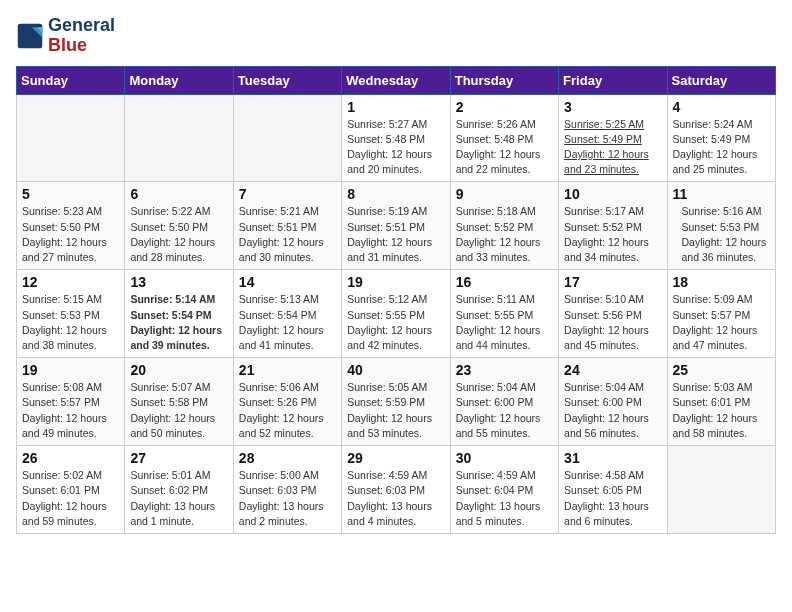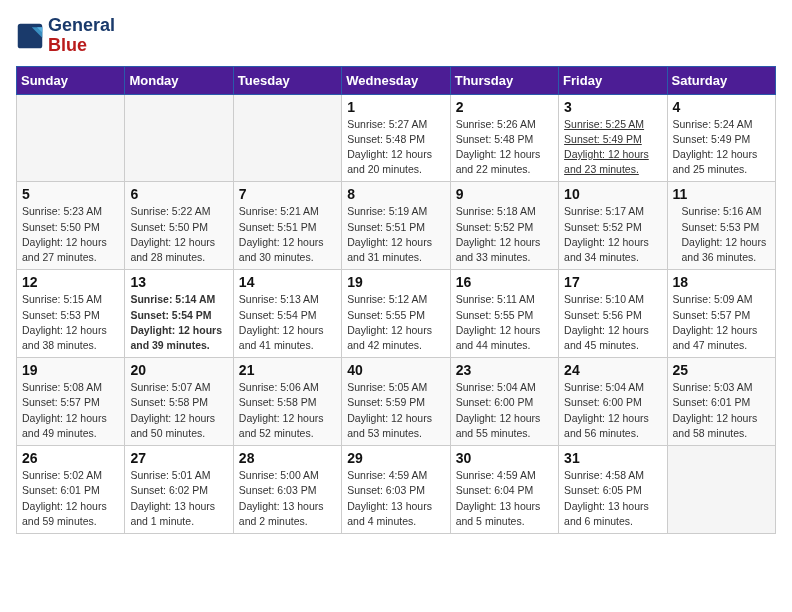--- a/index.html
+++ b/index.html
@@ -272,21 +272,21 @@
         <td>
           <span class="day-num">20</span>
           <div class="day-info" style="white-space: pre-line;">Sunrise: 5:07 AM
 Sunset: 5:58 PM
 Daylight: 12 hours
 and 50 minutes.</div>
         </td>
         <td>
           <span class="day-num">21</span>
           <div class="day-info" style="white-space: pre-line;">Sunrise: 5:06 AM
-Sunset: 5:58 PM
+Sunset: 5:26 PM
 Daylight: 12 hours
 and 52 minutes.</div>
         </td>
         <td>
           <span class="day-num">40</span>
           <div class="day-info" style="white-space: pre-line;">Sunrise: 5:05 AM
 Sunset: 5:59 PM
 Daylight: 12 hours
 and 53 minutes.</div>
         </td>

